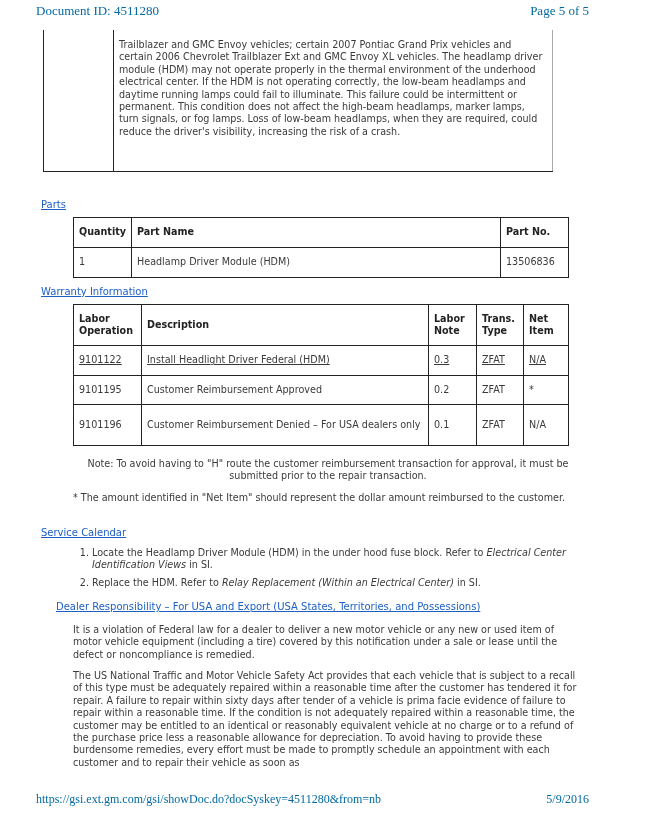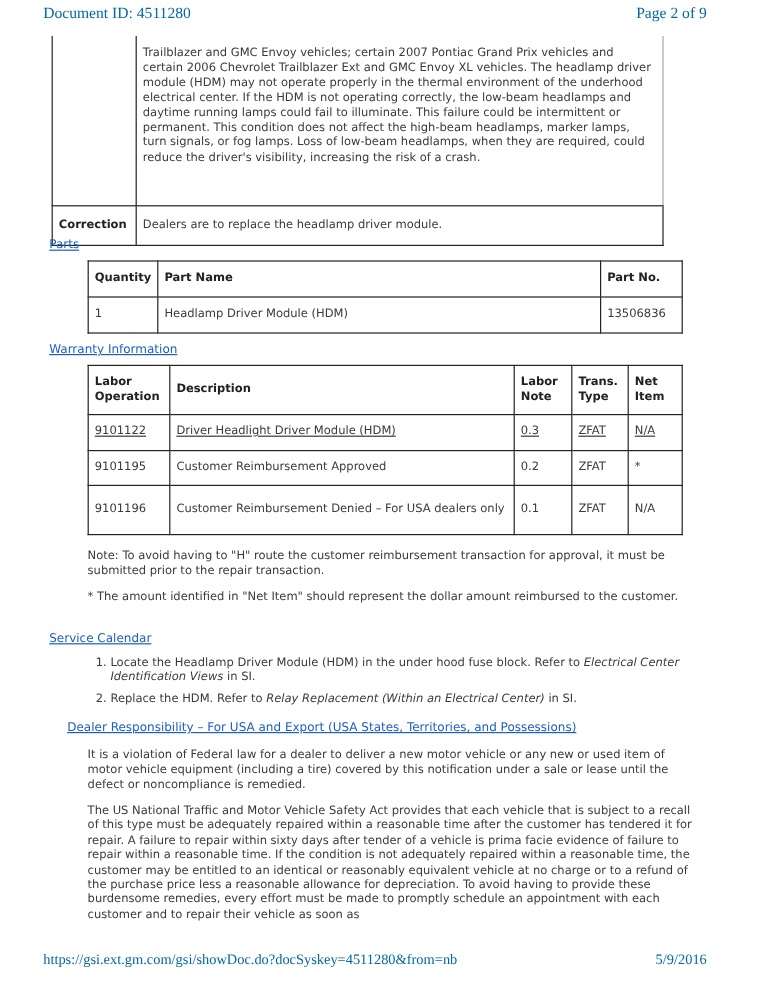--- a/index.html
+++ b/index.html
@@ -32,31 +32,27 @@
 
   .para { position:absolute; left:73px; width:510px; }
   ol { margin:0; padding-left:22px; }
   ol li { margin-bottom:5px; }
   i { font-style:italic; }
 </style>
 </head>
 <body>
 
 <div class="serif hdr-left">Document ID: 4511280</div>
-<div class="serif hdr-right">Page 2 of 9</div>
+<div class="serif hdr-right">Page 5 of 5</div>
 
 <table id="recall-box" class="sans txt">
   <tbody>
       <tr class="top">
     <td style="width:59px;"></td>
     <td class="desc" style="height:128px; vertical-align:top; padding-top:9px;">Trailblazer and GMC Envoy vehicles; certain 2007 Pontiac Grand Prix vehicles and certain 2006 Chevrolet Trailblazer Ext and GMC Envoy XL vehicles. The headlamp driver module (HDM) may not operate properly in the thermal environment of the underhood electrical center. If the HDM is not operating correctly, the low-beam headlamps and daytime running lamps could fail to illuminate. This failure could be intermittent or permanent. This condition does not affect the high-beam headlamps, marker lamps, turn signals, or fog lamps. Loss of low-beam headlamps, when they are required, could reduce the driver's visibility, increasing the risk of a crash.</td>
-  </tr>
-  <tr>
-    <td class="b" style="height:24px;">Correction</td>
-    <td>Dealers are to replace the headlamp driver module.</td>
   </tr>
 </tbody>
   </table>
 
 <a class="link sans" style="left:41px; top:199px;">Parts</a>
 
 <table id="parts-table" class="sans txt">
   <tbody>
       <tr style="height:30px;">
     <th class="b" style="width:24px;">Quantity</th>
@@ -77,21 +73,21 @@
   <tbody>
       <tr style="height:41px;">
     <th class="b" style="width:57px; line-height:12px;">Labor Operation</th>
     <th class="b">Description</th>
     <th class="b" style="width:37px; line-height:12px;">Labor Note</th>
     <th class="b" style="width:36px; line-height:12px;">Trans. Type</th>
     <th class="b" style="width:34px; line-height:12px;">Net Item</th>
   </tr>
   <tr style="height:30px;text-decoration:underline;">
     <td>9101122</td>
-    <td>Driver Headlight Driver Module (HDM)</td>
+    <td>Install Headlight Driver Federal (HDM)</td>
     <td>0.3</td>
     <td>ZFAT</td>
     <td>N/A</td>
   </tr>
   <tr style="height:29px;">
     <td>9101195</td>
     <td>Customer Reimbursement Approved</td>
     <td>0.2</td>
     <td>ZFAT</td>
     <td>*</td>
@@ -99,21 +95,21 @@
   <tr style="height:41px;">
     <td>9101196</td>
     <td>Customer Reimbursement Denied – For USA dealers only</td>
     <td>0.1</td>
     <td>ZFAT</td>
     <td>N/A</td>
   </tr>
 </tbody>
   </table>
 
-<div class="para sans txt" style="top:458px;">Note: To avoid having to "H" route the customer reimbursement transaction for approval, it must be submitted prior to the repair transaction.</div>
+<div class="para sans txt" style="top:458px;text-align:center;">Note: To avoid having to "H" route the customer reimbursement transaction for approval, it must be submitted prior to the repair transaction.</div>
 <div class="para sans txt" style="top:492px;">* The amount identified in "Net Item" should represent the dollar amount reimbursed to the customer.</div>
 
 <a class="link sans" style="left:41px; top:527px;">Service Calendar</a>
 
 <div class="para sans txt" style="top:547px; left:70px;">
   <ol>
     <li><span>Locate the Headlamp Driver Module (HDM) in the under hood fuse block. Refer to </span><i>Electrical Center Identification Views</i><span> in SI.</span></li>
     <li><span>Replace the HDM. Refer to </span><i>Relay Replacement (Within an Electrical Center)</i><span> in SI.</span></li>
   </ol>
 </div>

